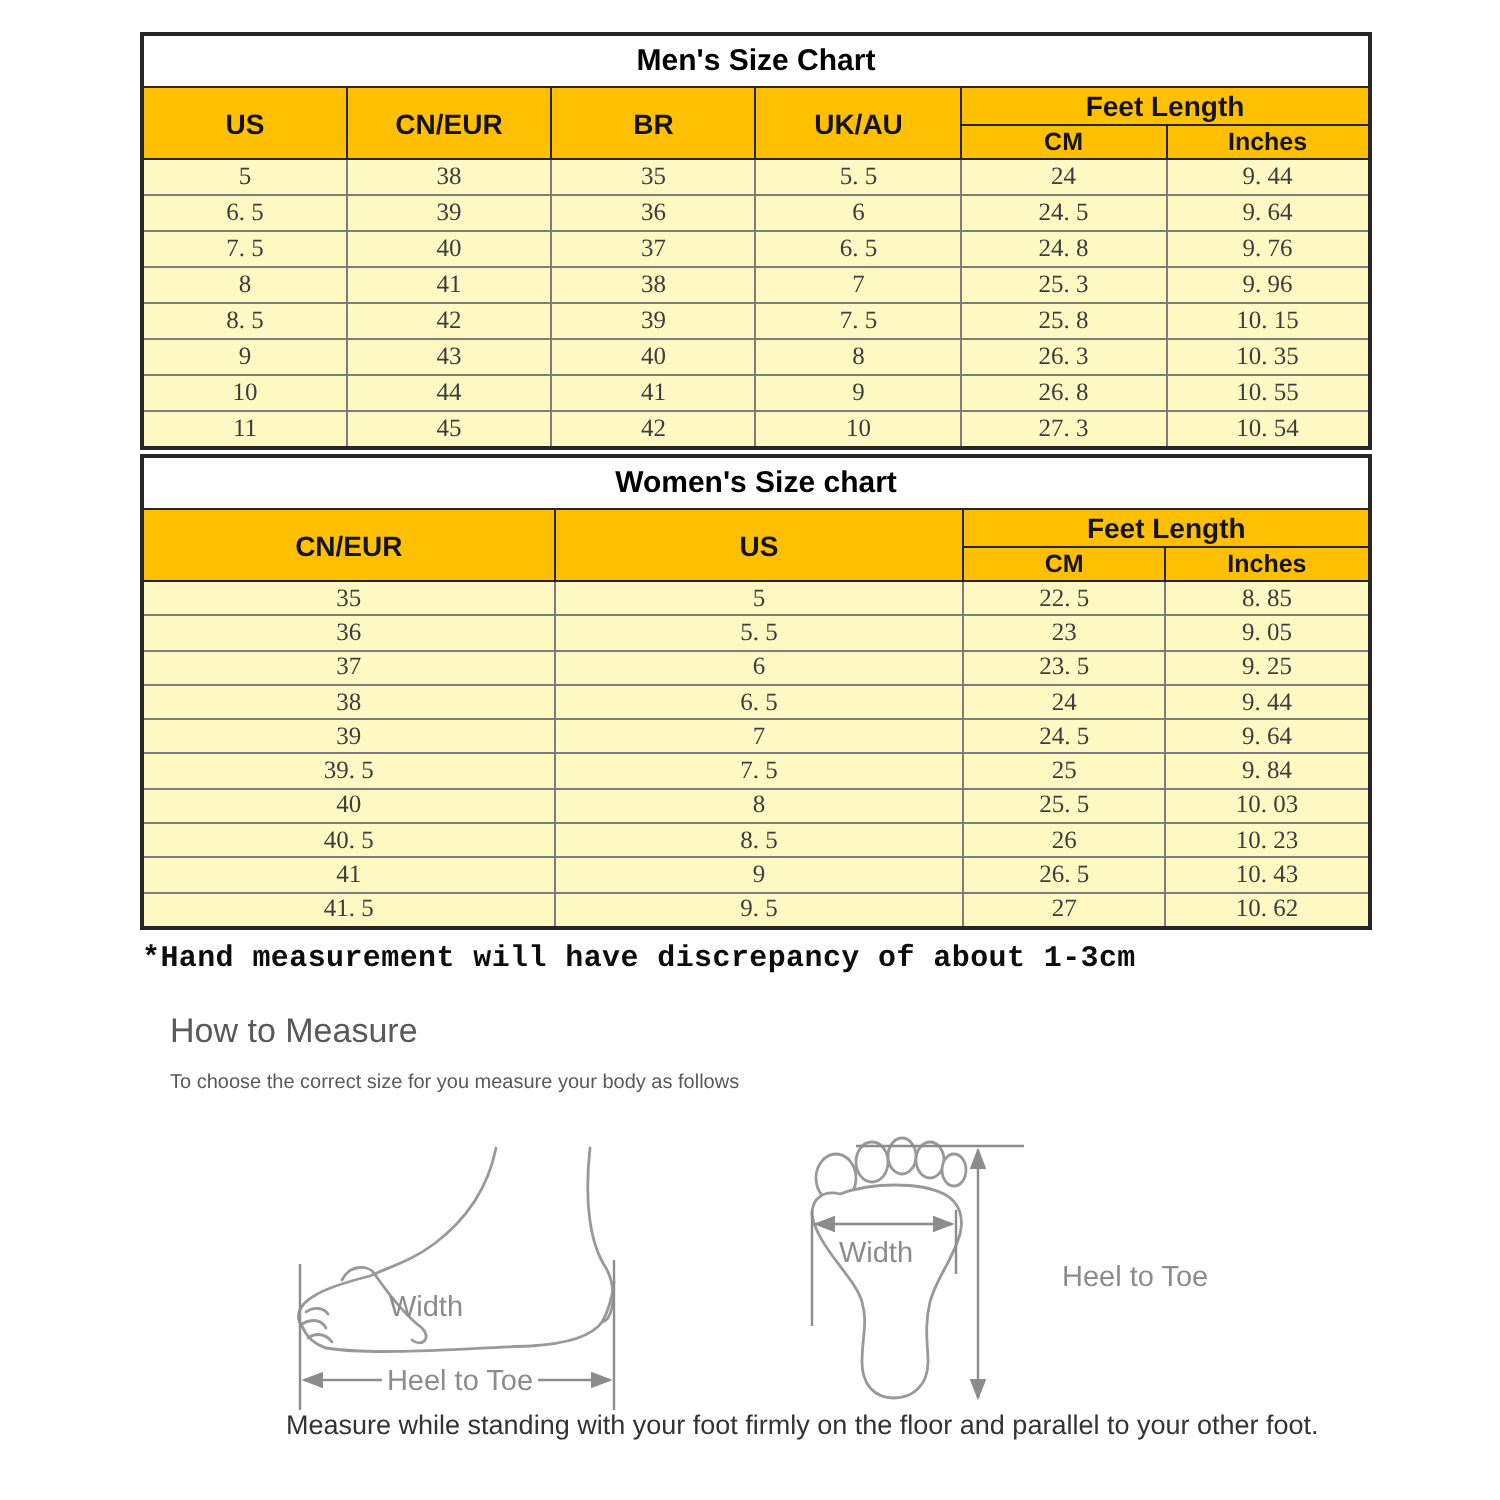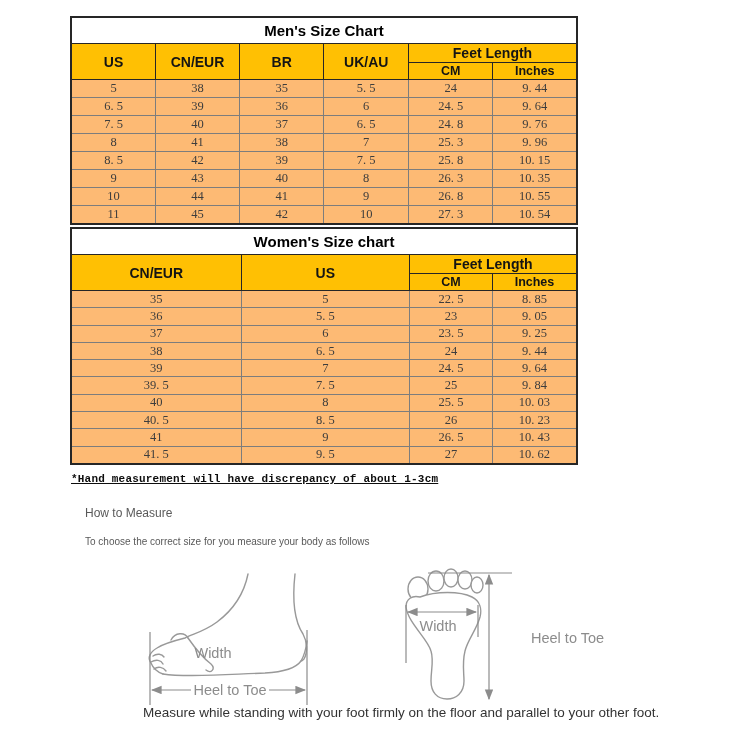--- a/index.html
+++ b/index.html
@@ -1,40 +1,40 @@
 <!DOCTYPE html>
 <html><head>
 <meta charset="utf-8">
 <style>
   html,body{margin:0;padding:0;background:#fff;}
   .page{position:relative;width:750px;height:750px;background:#fff;overflow:hidden;
         font-family:"Liberation Sans",sans-serif;}
 
   
-  table.size-chart{position:absolute;left:70px;width:508px;border-collapse:collapse;
-                   table-layout:fixed;background:#fdba74;border:2px solid #262626;}
+  table.size-chart{position:absolute;left:70px;width:616px;border-collapse:collapse;
+                   table-layout:fixed;background:#fef9c3;border:2px solid #262626;}
   table.men{top:16px;}
   table.women{top:227px;}
   .size-chart th,.size-chart td{padding:0;text-align:center;vertical-align:middle;}
   .title-cell{background:#fff;font-weight:bold;font-size:15px;color:#000;height:25px;
               border:1px solid #262626;}
   .head-cell{background:#FFC003;font-weight:bold;font-size:14px;color:#141414;
              border:1px solid #262626;}
   .feet-cell{height:18px;}
   .sub-cell{background:#FFC003;font-weight:bold;font-size:12.5px;color:#141414;
             border:1px solid #262626;height:16px;}
   .size-chart tbody td{font-family:"Liberation Serif",serif;font-size:12.5px;color:#3d3d3d;
                        border:1px solid #7d7d7d;}
   table.men tbody td{height:17px;}
   table.women tbody td{height:16.3px;}
 
   
   .notes{position:absolute;left:71px;top:470px;font-family:"Liberation Mono",monospace;
-         font-weight:bold;font-size:11px;line-height:19.5px;color:#0d0d0d;letter-spacing:.2px;text-decoration:underline;}
-  .howto-title{position:absolute;left:85px;top:506px;font-size:12px;color:#595959;}
+         font-weight:bold;font-size:15px;line-height:19.5px;color:#0d0d0d;letter-spacing:.2px;}
+  .howto-title{position:absolute;left:85px;top:506px;font-size:17px;color:#595959;}
   .howto-sub{position:absolute;left:85px;top:536px;font-size:10px;color:#595959;}
 
   
   .diagram{position:absolute;}
   .diagram-side{left:143px;top:566px;}
   .diagram-top{left:398px;top:563px;}
   .diagram svg text{font-family:"Liberation Sans",sans-serif;font-size:14.5px;fill:#8c8c8c;}
 
   .caption{position:absolute;left:143px;top:705px;font-size:13.5px;color:#333;}
 </style>

